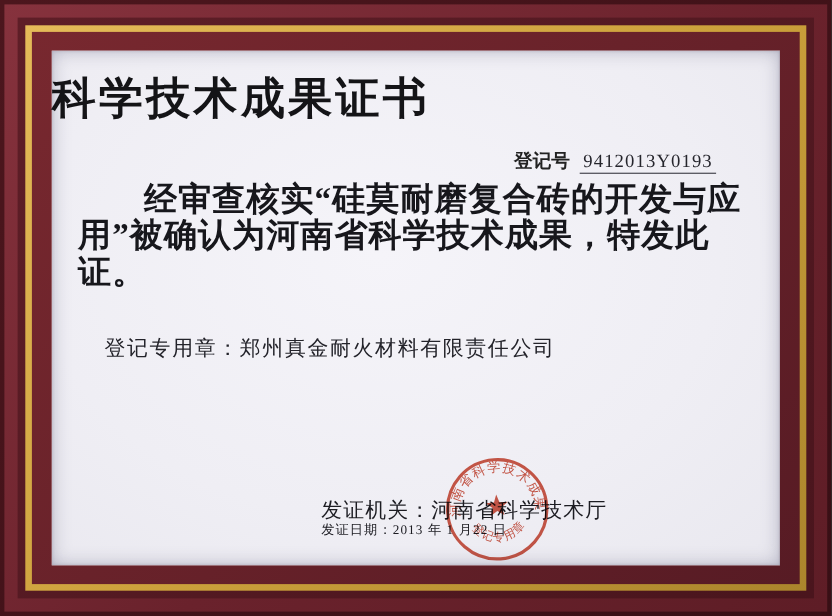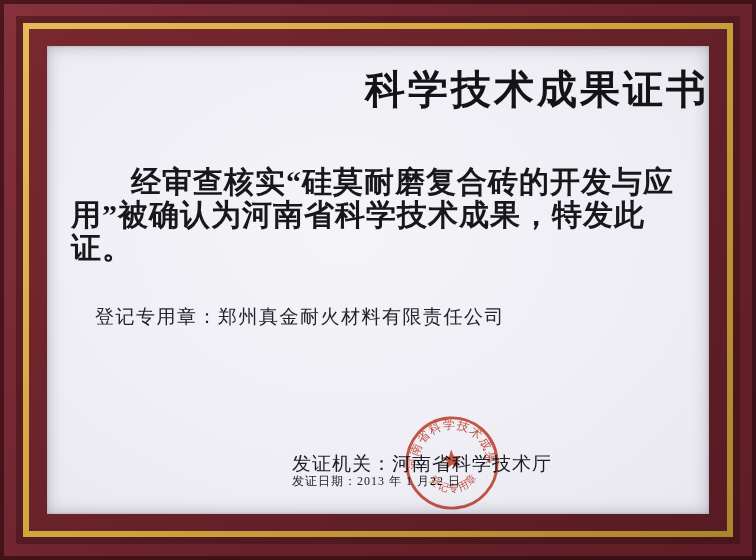--- a/index.html
+++ b/index.html
@@ -16,21 +16,21 @@
   .band-inner{inset:29px;background:linear-gradient(135deg,#78282f,#571b24);}
   
   .paper{
     position:absolute;left:47px;right:47px;top:46px;bottom:46px;
     background:radial-gradient(ellipse at 45% 40%,#f5f4f9 0%,#efeef4 60%,#e9e8ef 100%);
     box-shadow:inset 0 0 16px rgba(88,88,118,.38), inset 0 0 3px rgba(50,40,60,.25);
     color:#1a1a1f;
   }
   .title{
     position:absolute;top:16px;left:0;right:0;margin:0;
-    text-align:right;font-family:"DejaVu Sans","Liberation Sans",sans-serif;
+    text-align:left;font-family:"DejaVu Sans","Liberation Sans",sans-serif;
     font-size:40px;font-weight:700;letter-spacing:3px;color:#141417;
   }
   .reg{position:absolute;top:89px;right:58px;font-size:17px;white-space:nowrap;}
   .reg-label{font-family:"DejaVu Sans","Liberation Sans",sans-serif;font-weight:700;margin-right:9px;color:#222;}
   .reg-number{
     font-family:"Liberation Serif","DejaVu Serif",serif;letter-spacing:1px;color:#25252c;
     border-bottom:1.5px solid #3a3a42;padding:0 3px 1px 3px;
   }
   .body-text{
     position:absolute;top:119px;left:24px;right:22px;margin:0;
@@ -55,20 +55,23 @@
   <div class="band band-outer"></div>
   <div class="band band-face"></div>
   <div class="band band-groove"></div>
   <div class="band band-gold"></div>
   <div class="band band-inner"></div>
 
   <div class="paper">
 
     <h1 class="title">科学技术成果证书</h1>
 
+    <div class="reg">
+      <span class="reg-label">登记号</span><span class="reg-number">9412013Y0193</span>
+    </div>
 
     <p class="body-text">经审查核实“硅莫耐磨复合砖的开发与应用”被确认为河南省科学技术成果，特发此证。</p>
 
     <div class="completed">
       <span>登记专用章：</span><span>郑州真金耐火材料有限责任公司</span>
     </div>
 
     <div class="issuer">
       <span>发证机关：</span><span>河南省科学技术厅</span>
     </div>

